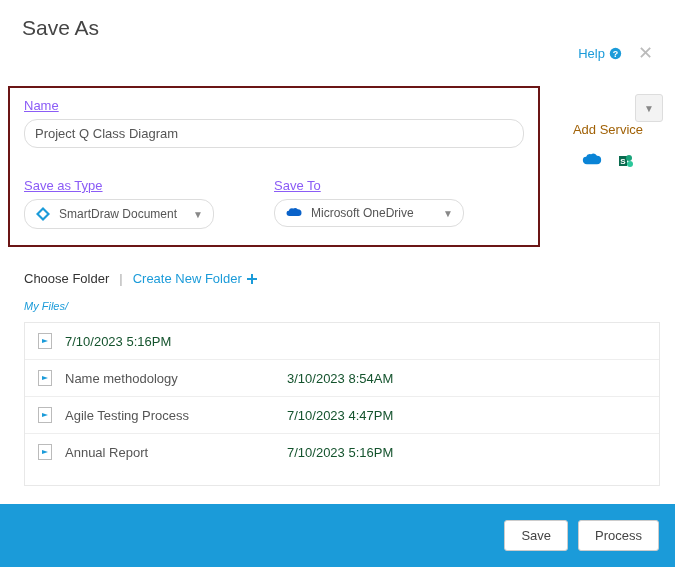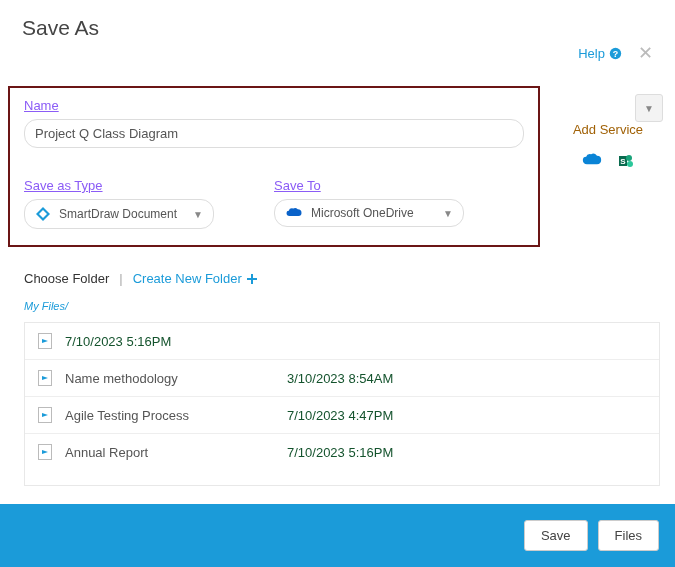--- a/index.html
+++ b/index.html
@@ -299,14 +299,14 @@
           <polygon points="4,6 10,8 4,10" fill="#1b9bd9"></polygon>
         </svg>
       </span>
     <span class="file-name">Annual Report</span>
     <span class="file-date">7/10/2023 5:16PM</span>
   </div>
 </div>
 
 <div class="footer">
   <button class="btn">Save</button>
-  <button class="btn">Files</button>
+  <button class="btn">Process</button>
 </div>
 
 </body></html>

